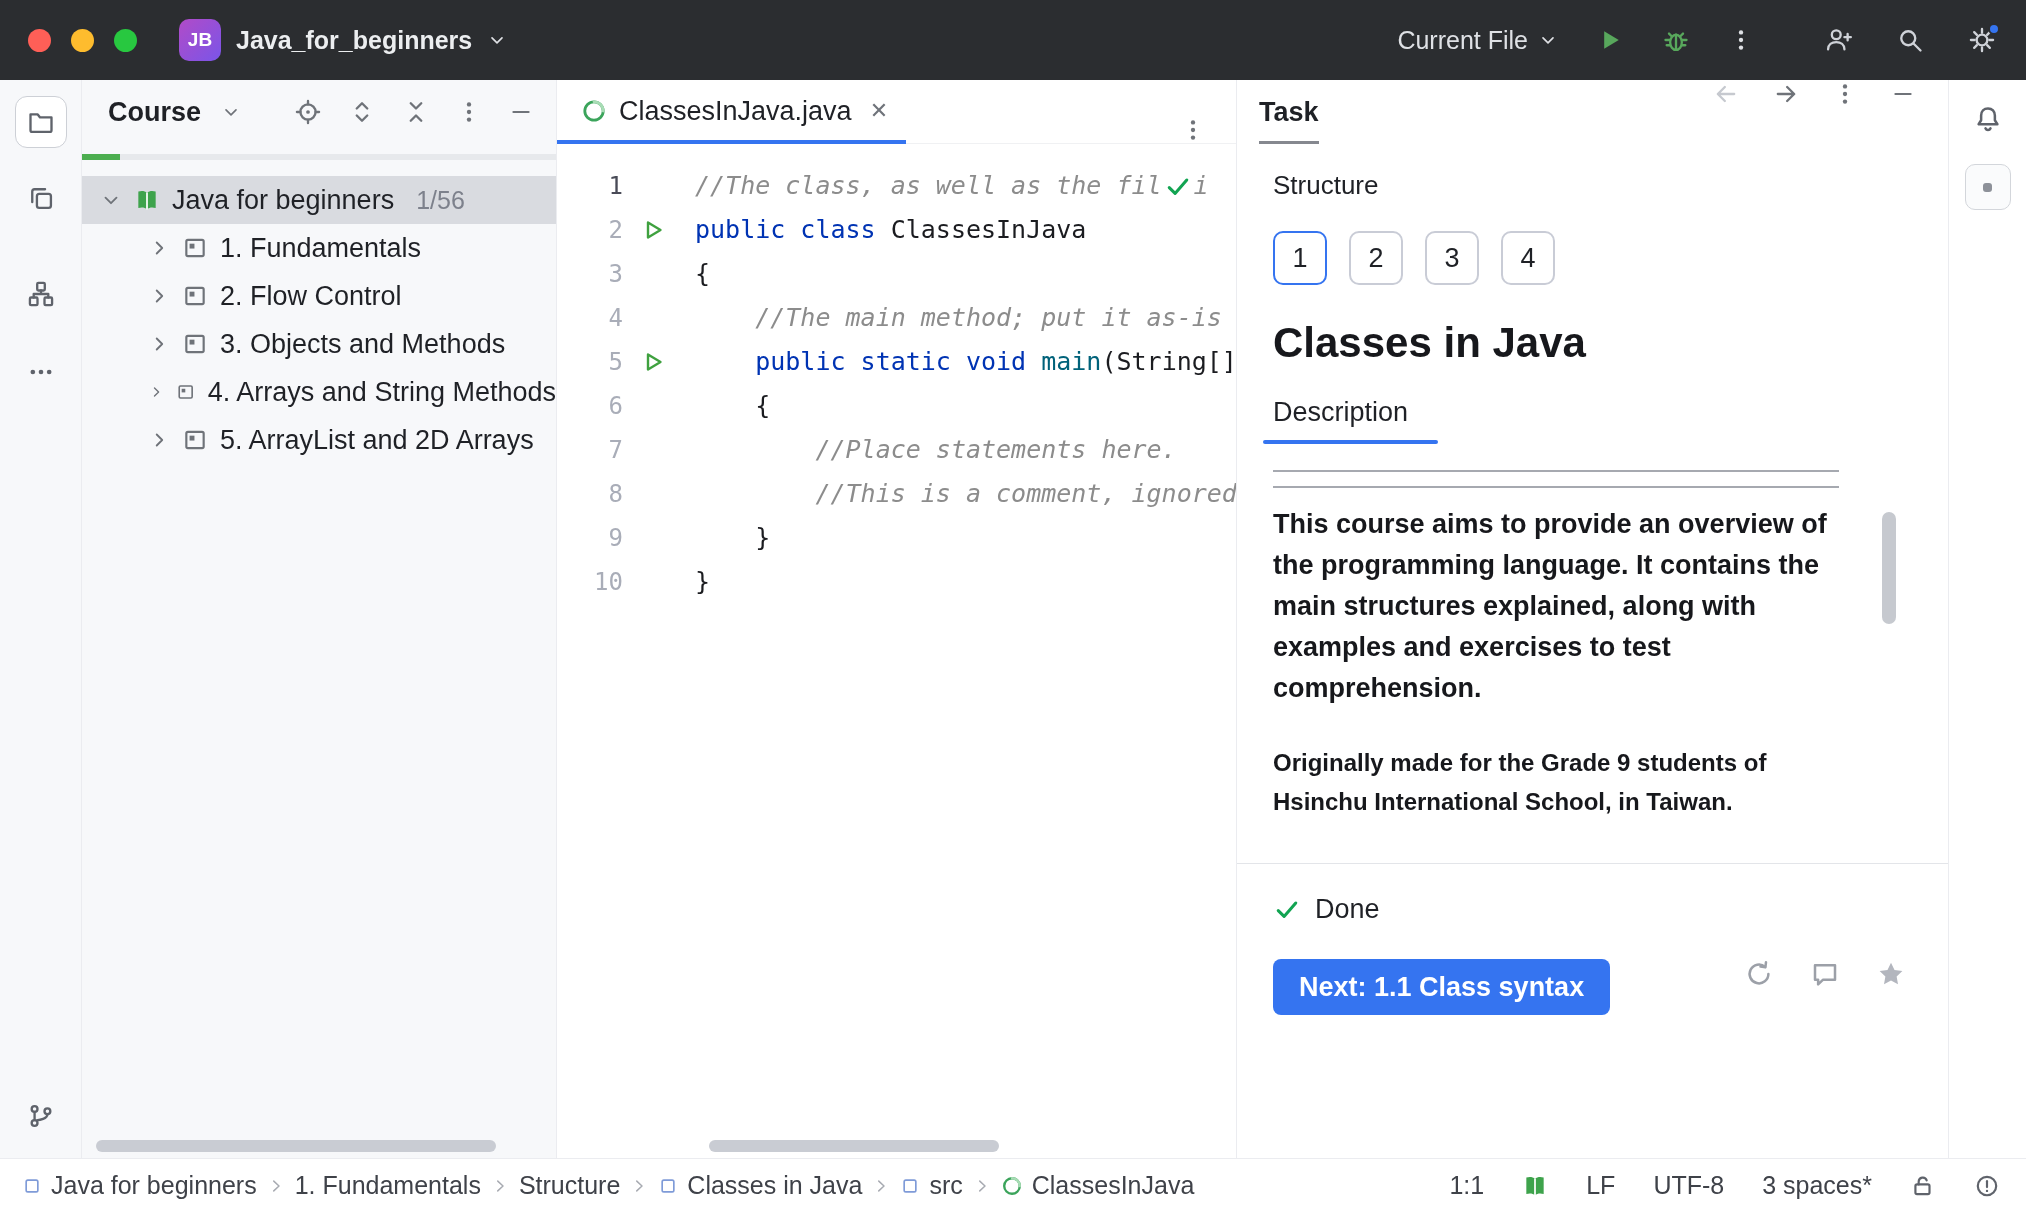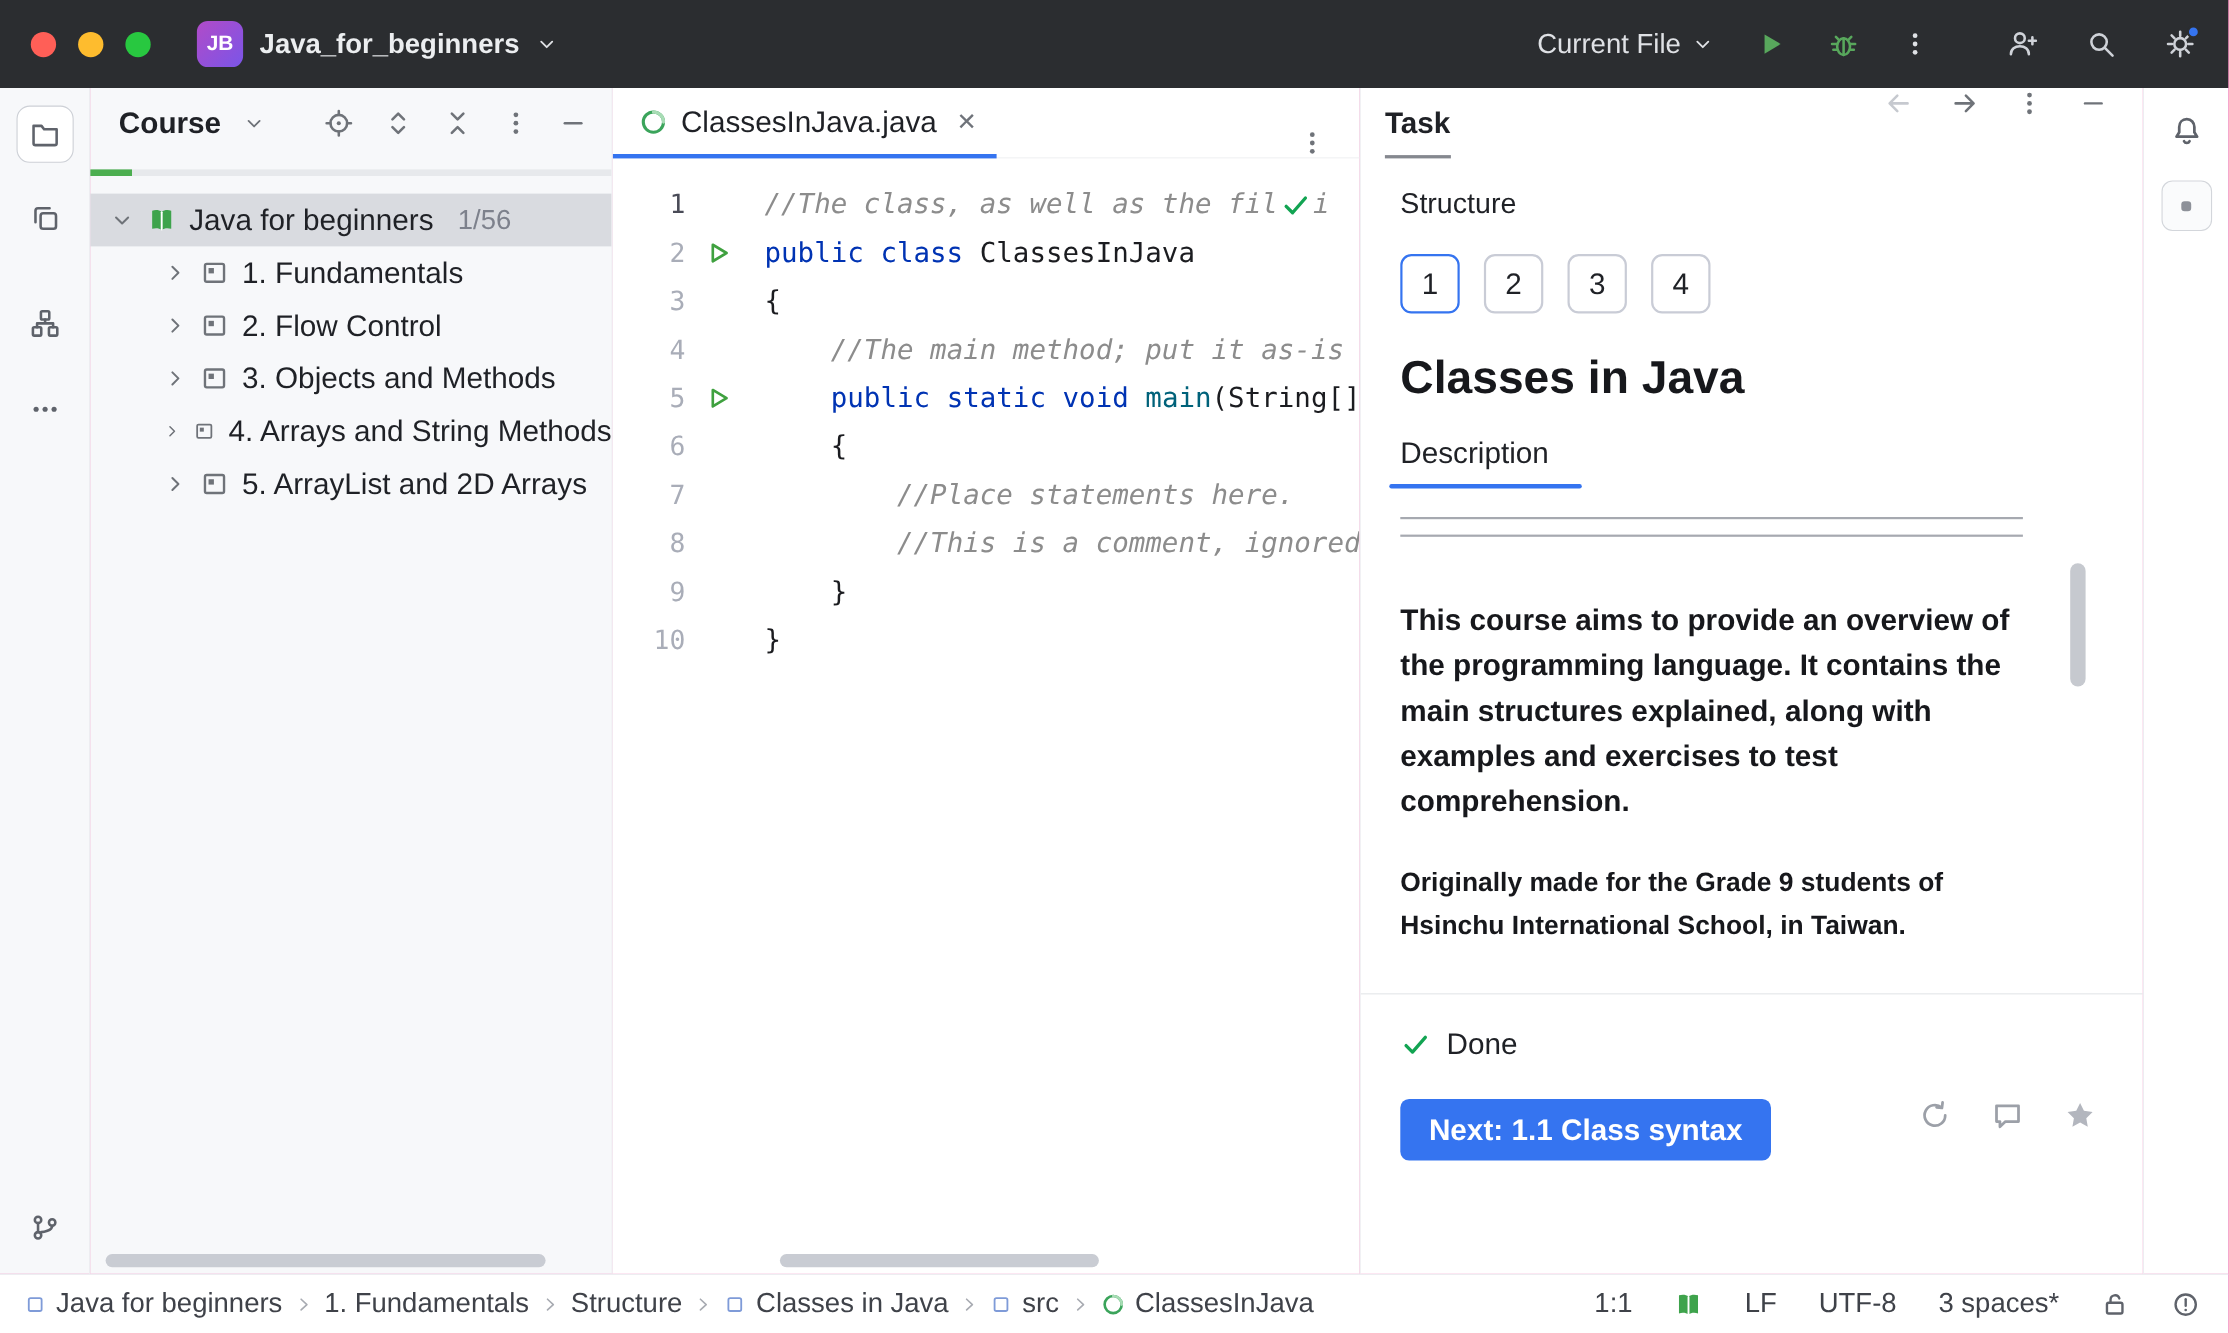--- a/index.html
+++ b/index.html
@@ -2,21 +2,21 @@
 <html><head>
 <meta charset="utf-8">
 <style>
   *{margin:0;padding:0;box-sizing:border-box}
   html,body{width:2026px;height:1212px}
   body{font-family:"Liberation Sans",sans-serif;background:#fff;-webkit-font-smoothing:antialiased}
   svg{fill:none;stroke:currentColor;stroke-width:2;stroke-linecap:round;stroke-linejoin:round;display:block}
   svg .fill{fill:currentColor;stroke:none}.i18{width:18px;height:18px}.i20{width:20px;height:20px}
   .i22{width:22px;height:22px}.i24{width:24px;height:24px}.i26{width:26px;height:26px}
   .i28{width:28px;height:28px}.i30{width:30px;height:30px}
-  .app{width:2026px;height:1212px;display:flex;flex-direction:column;overflow:hidden;background:#ec4899}
+  .app{width:2026px;height:1212px;display:flex;flex-direction:column;overflow:hidden;background:#0369a1}
 
   
   .titlebar{flex:0 0 80px;height:80px;background:#2b2d30;display:flex;align-items:center;padding:0 30px 0 28px;color:#dfe1e5}
   .traffic{display:flex;gap:20px;align-items:center}
   .tl{width:23px;height:23px;border-radius:50%}
   .tl.red{background:#ff5f57}.tl.yellow{background:#febc2e}.tl.green{background:#28c840}
   .proj{display:flex;align-items:center;gap:15px;margin-left:42px}
   .proj-avatar{width:42px;height:42px;border-radius:10px;background:linear-gradient(135deg,#b14bc8 0%,#7a55e8 100%);color:#fff;font-weight:700;font-size:19px;display:flex;align-items:center;justify-content:center}
   .proj-name{font-size:25px;font-weight:600;color:#eceef0}
   .tb-run{margin-left:auto;display:flex;align-items:center;gap:38px}
@@ -85,21 +85,21 @@
   .steps{display:flex;gap:22px;margin-top:30px}
   .step{width:54px;height:54px;border:2px solid #c9ccd6;border-radius:10px;background:#fff;display:flex;align-items:center;justify-content:center;font-size:27px;color:#1f2126}
   .step.active{border-color:#3574f0}
   .task-heading{margin-top:34px;font-size:42px;font-weight:700;color:#17181c}
   .desc-tab{display:inline-block;margin-top:30px;font-size:27px;color:#1f2126;padding-bottom:16px;position:relative}
   .desc-tab::after{content:"";position:absolute;left:-10px;right:-30px;bottom:0;height:4px;border-radius:2px;background:#3574f0}
   .desc{width:566px}
   .hr-group{margin-top:26px}
   .hrline{height:2px;background:#a6a9b0}
   .hrline + .hrline{margin-top:14px}
-  .para{margin-top:56px;font-size:27px;line-height:41px;font-weight:700;color:#17181c}
+  .para{margin-top:16px;font-size:27px;line-height:41px;font-weight:700;color:#17181c}
   .note{margin-top:34px;font-size:24px;line-height:39px;font-weight:700;color:#17181c}
   .divider{height:1px;background:#e3e5e9;margin:42px -40px 0 -36px}
   .done-row{margin-top:30px;display:flex;align-items:center;gap:14px;font-size:27px;color:#1f2126}
   .donegreen{color:#12a452}
   .actions{margin-top:34px;display:flex;align-items:flex-start}
   .next-btn{height:56px;padding:0 26px;border:none;border-radius:8px;background:#3574f0;color:#fff;font-size:27px;font-weight:600;font-family:inherit;display:flex;align-items:center;cursor:pointer}
   .action-icons{margin-left:auto;display:flex;gap:36px;align-items:center;color:#9ca0a8;margin-right:2px}
   .star{color:#b3b6be}
   .vscroll{position:absolute;right:52px;top:432px;width:14px;height:112px;border-radius:7px;background:#c6c9cf}
 

